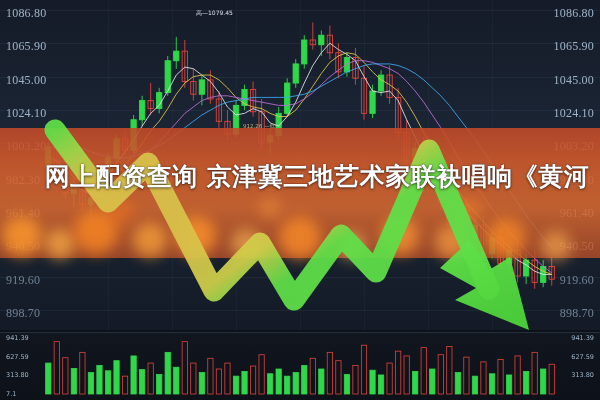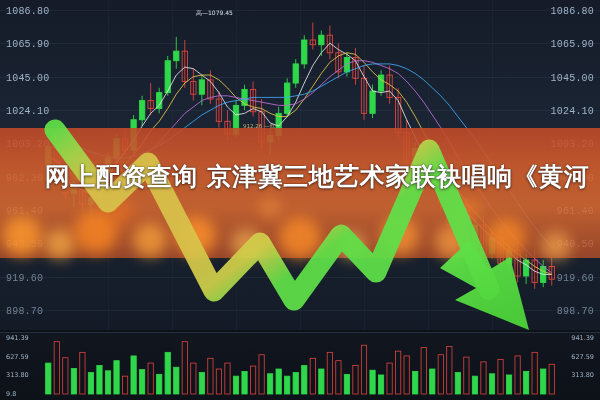--- a/index.html
+++ b/index.html
@@ -32,25 +32,25 @@
     position:absolute;left:0;width:600px;height:1px;
     background:rgba(120,150,180,0.09);
   }
   .grid-vline{
     position:absolute;top:0;width:1px;height:330px;
     background:rgba(120,150,180,0.05);
   }
 
   .axis-label{
     position:absolute;
-    font-size:10px;
+    font-size:12px;
     color:#9fb4c9;
     letter-spacing:.2px;
     white-space:nowrap;
-    font-family:Liberation Mono, monospace;
+    font-family:Liberation Serif, serif;
   }
   .axis-label.left{left:6px;}
   .axis-label.right{right:6px;text-align:right;}
   .axis-label.dim{color:#7f93a6;opacity:.85;}
 
   .vol-label{
     position:absolute;font-size:6.5px;color:#9fb4c9;white-space:nowrap;
     font-family:"DejaVu Sans",sans-serif;
   }
   .vol-label.left{left:6px;}
@@ -344,21 +344,21 @@
       <rect x="514.9546666666665" y="23.92863744038071" width="5.290666666666667" height="38.07136255961929" fill="none" stroke="#e0443c" stroke-width="0.8"></rect>
       <rect x="523.4879999999999" y="39.39512848022605" width="5.290666666666667" height="22.60487151977395" fill="#2fd84a" stroke="#2fd84a" stroke-width="0.8"></rect>
       <rect x="532.0213333333334" y="20.359447200416405" width="5.290666666666667" height="41.640552799583595" fill="none" stroke="#e0443c" stroke-width="0.8"></rect>
       <rect x="540.5546666666667" y="37.015668320249844" width="5.290666666666667" height="24.984331679750156" fill="#2fd84a" stroke="#2fd84a" stroke-width="0.8"></rect>
       <rect x="549.088" y="32.256748000297435" width="5.290666666666667" height="29.743251999702565" fill="none" stroke="#e0443c" stroke-width="0.8"></rect>
     </svg>
   <div id="vol-ticks-left">
       <div class="vol-label left" style="top: 334px;">941.39</div>
       <div class="vol-label left" style="top: 352.667px;">627.59</div>
       <div class="vol-label left" style="top: 371.333px;">313.80</div>
-      <div class="vol-label left" style="top: 389.578px;">9.8</div>
+      <div class="vol-label left" style="top: 389.578px;">7.1</div>
     </div>
   <div id="vol-ticks-right">
       <div class="vol-label right" style="top: 334px;">941.39</div>
       <div class="vol-label right" style="top: 352.667px;">627.59</div>
       <div class="vol-label right" style="top: 371.333px;">313.80</div>
     </div>
 
   <div class="warm-band"></div>
   <div id="bokeh-layer">
       <div class="bokeh" style="left: 2px; top: 216px; width: 40px; height: 40px; background: rgb(255, 154, 46); opacity: 0.8;"></div>

